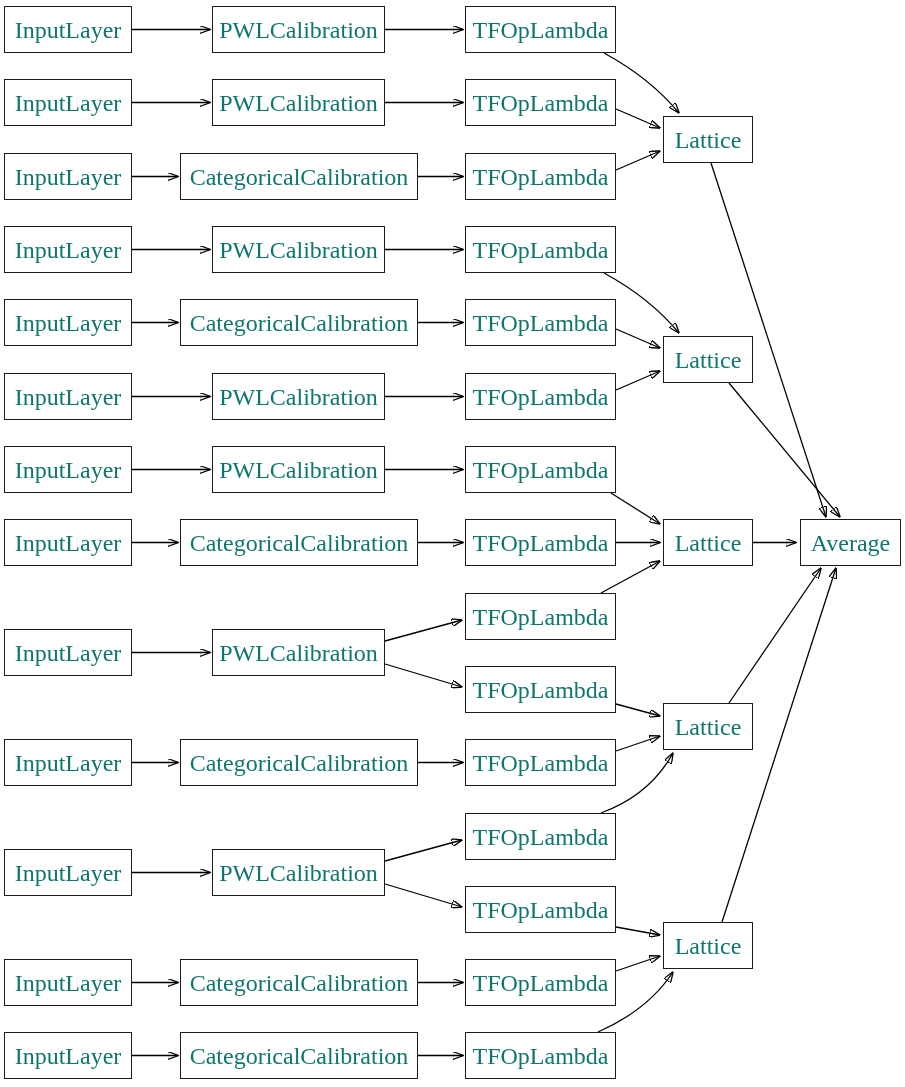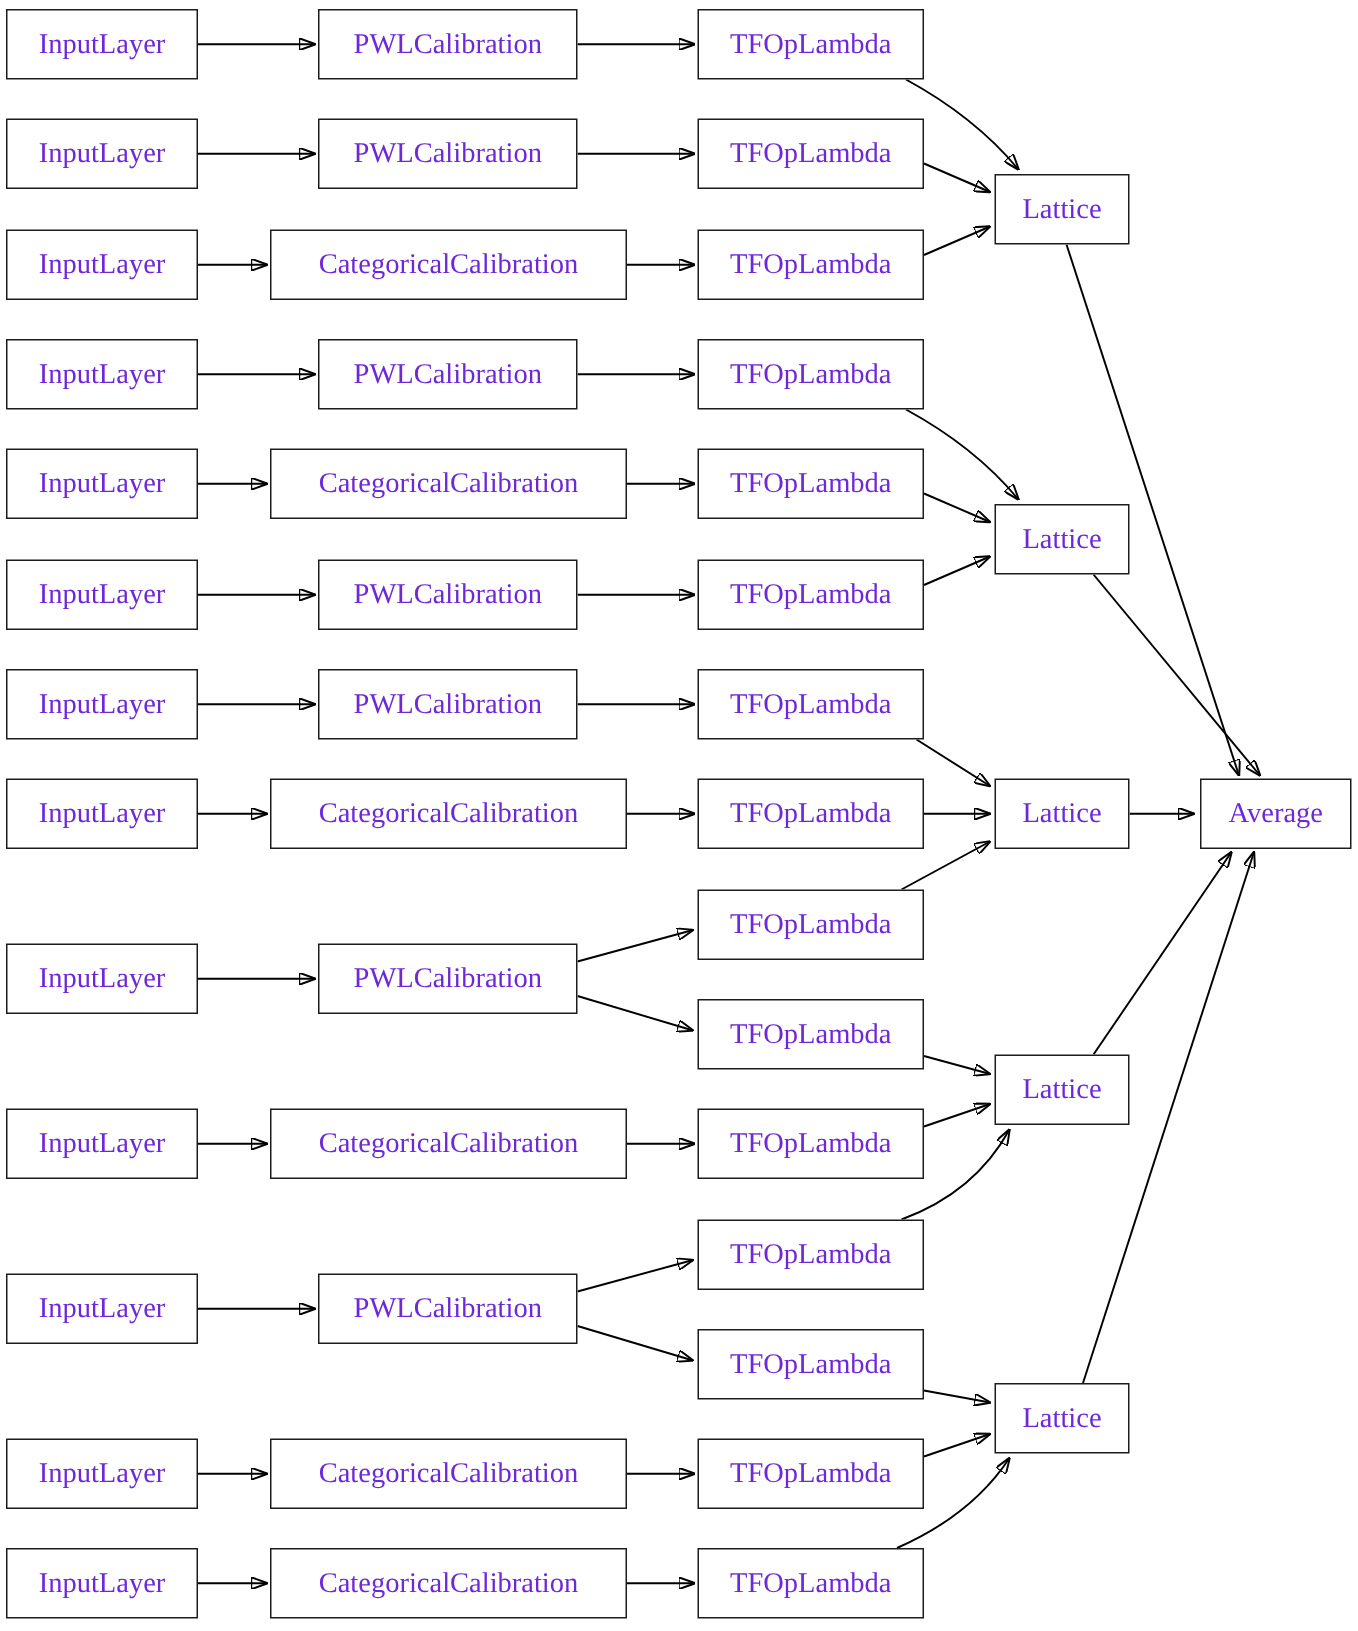--- a/index.html
+++ b/index.html
@@ -28,22 +28,22 @@
     stroke-width: 1.3px;
   }
   .node {
     position: absolute;
     box-sizing: border-box;
     background: #ffffff;
     border: 1.4px solid #1c1c1c;
     display: flex;
     align-items: center;
     justify-content: center;
-    font-size: 19px;
-    color: #6d28d9;
+    font-size: 24px;
+    color: #0f766e;
     white-space: nowrap;
     line-height: 1;
   }
 </style>
 </head>
 <body>
 
 <div class="canvas">
   <svg class="edges" width="905" height="1087" viewBox="0 0 905 1087" xmlns="http://www.w3.org/2000/svg">
     <defs>

